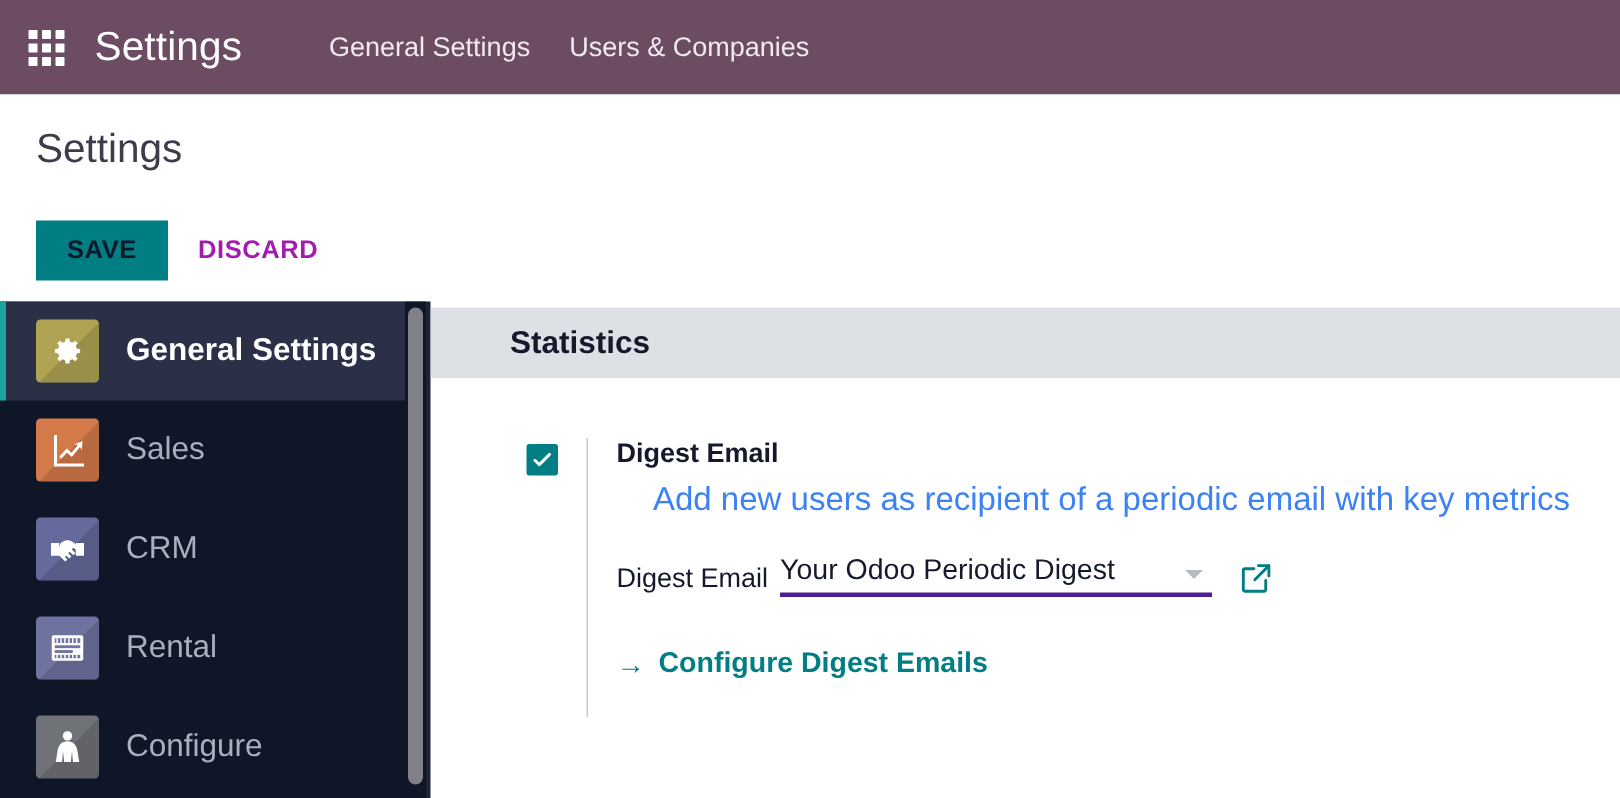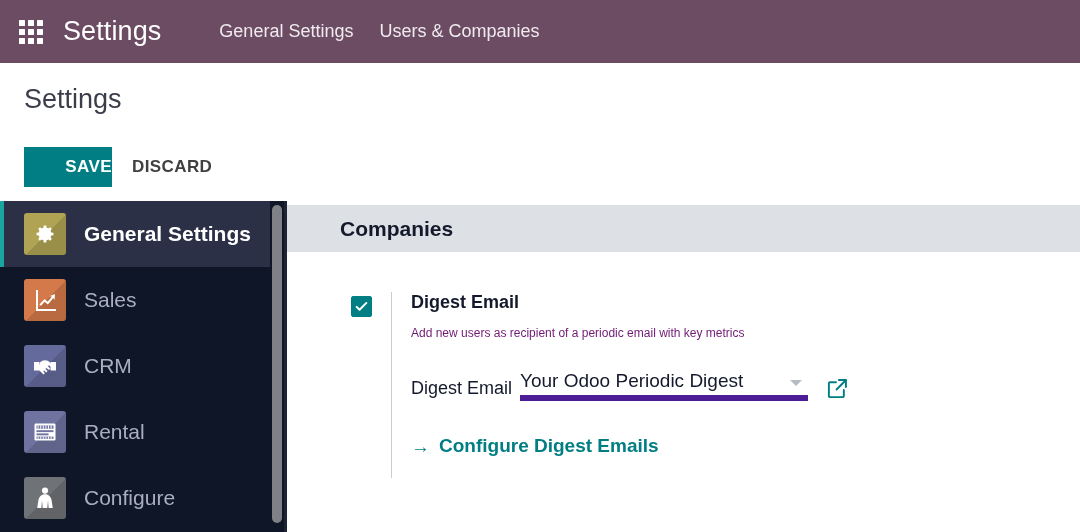--- a/index.html
+++ b/index.html
@@ -54,34 +54,33 @@
   #page-title {
     position: absolute; left: 24px; top: 21px;
     font-size: 27px;
     color: #3b3e4a;
     font-weight: 400;
   }
   #save-button {
     position: absolute; left: 24px; top: 84px;
     width: 88px; height: 40px;
     background: #017e84;
-    color: #ffffff;
+    color: #0f172a;
     font-size: 17px;
     font-weight: 700;
     letter-spacing: .4px;
     border: none;
     cursor: pointer;
     font-family: "Liberation Sans", sans-serif;
-    text-align: right;
   }
   #discard-button {
     position: absolute; left: 132px; top: 84px;
     height: 40px;
     background: transparent;
-    color: #404040;
+    color: #a21caf;
     font-size: 17px;
     font-weight: 700;
     letter-spacing: .4px;
     border: none;
     cursor: pointer;
     padding: 0;
     font-family: "Liberation Sans", sans-serif;
   }
 
   
@@ -184,42 +183,43 @@
     background: #c8ccd4;
   }
   #setting-body { position: absolute; left: 124px; top: 0; width: 660px; }
   #digest-email-label {
     font-size: 18px;
     font-weight: 700;
     color: #14192b;
     line-height: 28px;
   }
   #digest-email-description {
-    font-size: 12px;
-    color: #701a75;
+    font-size: 22px;
+    color: #3b82f6;
     line-height: 30px;
     margin-top: 2px;
     white-space: nowrap;
+    text-align: center;
   }
   #digest-field-row {
     display: flex;
     align-items: flex-end;
     margin-top: 22px;
   }
   #digest-field-label {
     font-size: 18px;
     color: #14192b;
     line-height: 26px;
     white-space: nowrap;
   }
   #digest-select-wrap {
     position: relative;
     margin-left: 8px;
     width: 288px;
-    border-bottom: 6px solid #4c1d95;
+    border-bottom: 3px solid #4c1d95;
     display: flex; align-items: center;
     padding-bottom: 3px;
     cursor: pointer;
     text-align: right;
   }
   #digest-select-value {
     font-size: 19px;
     color: #14192b;
     white-space: nowrap;
   }
@@ -345,21 +345,21 @@
   </div>
 
   <div id="sidebar-scrollbar-track">
     <div id="sidebar-scrollbar-thumb"></div>
   </div>
 </div>
 
 <div id="settings-pane">
 
   <div id="statistics-header">
-    <span id="statistics-title">Companies</span>
+    <span id="statistics-title">Statistics</span>
   </div>
 
   <div id="setting-block">
 
     <div id="digest-checkbox">
       <svg width="13" height="13" viewBox="0 0 16 16">
         <path d="M2 8.4l3.6 3.6L14 3.6" stroke="#ffffff" stroke-width="2.4" fill="none" stroke-linecap="round" stroke-linejoin="round"></path>
       </svg>
     </div>
 

